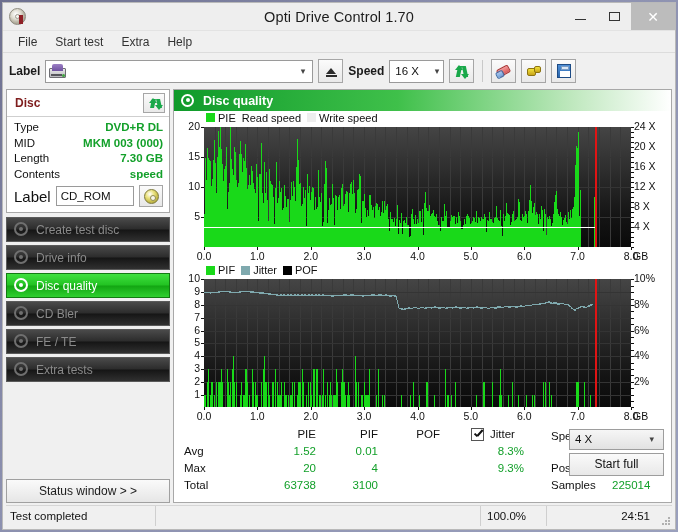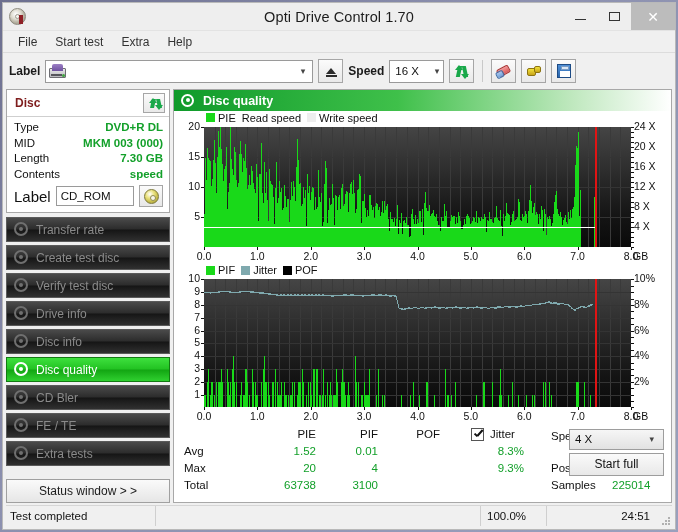--- a/index.html
+++ b/index.html
@@ -413,49 +413,28 @@
           </div>
         </div>
       </div>
 
       <div id="nav">
         <div class="nav-btn">
           <span class="nav-ico">
               <span class="ring"></span>
               <span class="dot2"></span>
             </span>
-          <span>Transfer rate</span>
-        </div>
-        <div class="nav-btn">
-          <span class="nav-ico">
-              <span class="ring"></span>
-              <span class="dot2"></span>
-            </span>
           <span>Create test disc</span>
         </div>
         <div class="nav-btn">
           <span class="nav-ico">
               <span class="ring"></span>
               <span class="dot2"></span>
             </span>
-          <span>Verify test disc</span>
-        </div>
-        <div class="nav-btn">
-          <span class="nav-ico">
-              <span class="ring"></span>
-              <span class="dot2"></span>
-            </span>
           <span>Drive info</span>
-        </div>
-        <div class="nav-btn">
-          <span class="nav-ico">
-              <span class="ring"></span>
-              <span class="dot2"></span>
-            </span>
-          <span>Disc info</span>
         </div>
         <div class="nav-btn active">
           <span class="nav-ico">
               <span class="ring"></span>
               <span class="dot2"></span>
             </span>
           <span>Disc quality</span>
         </div>
         <div class="nav-btn">
           <span class="nav-ico">

